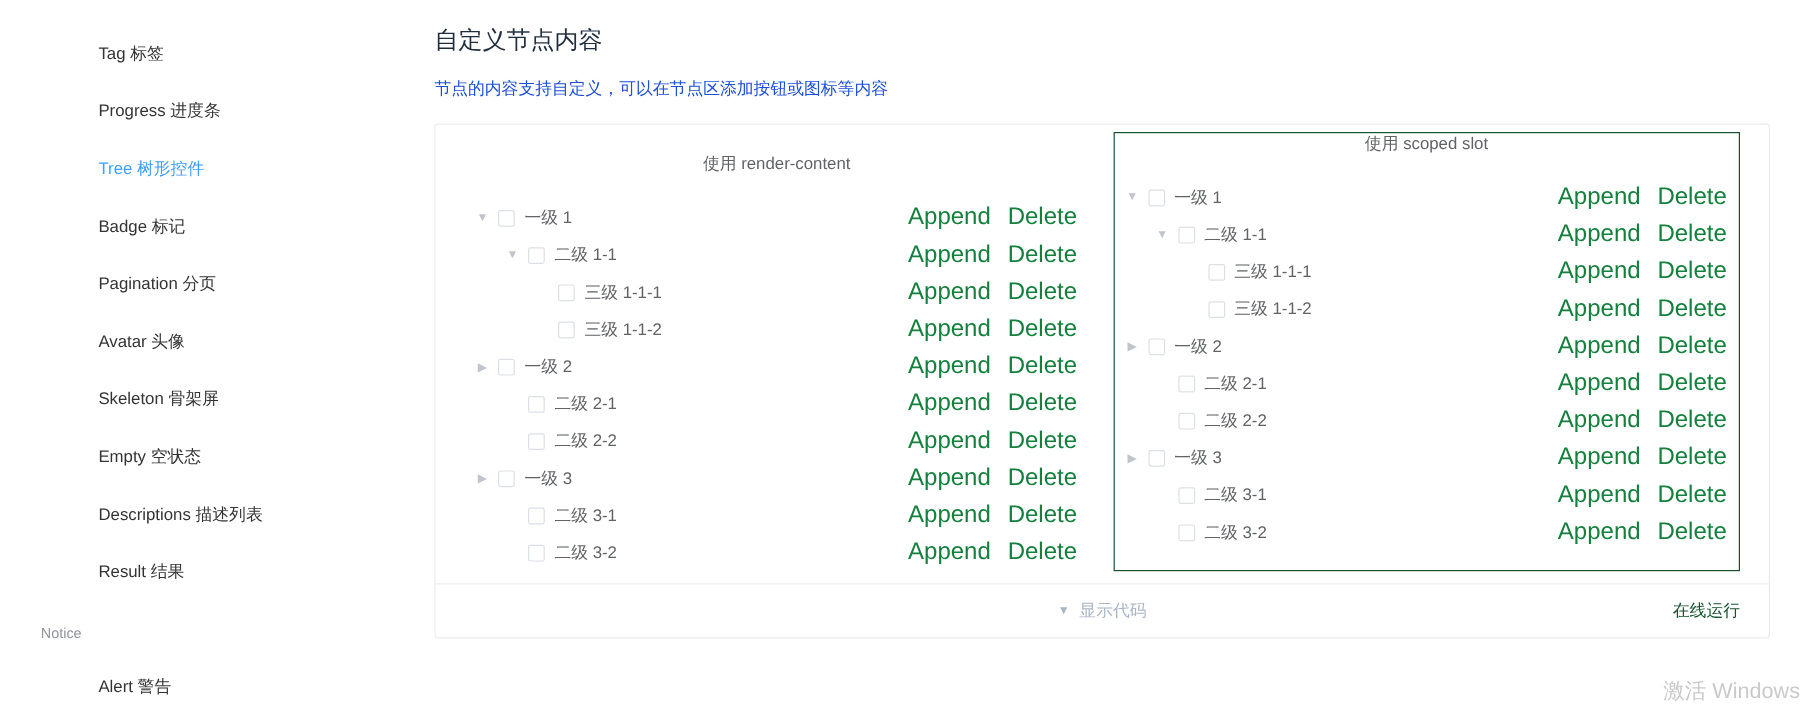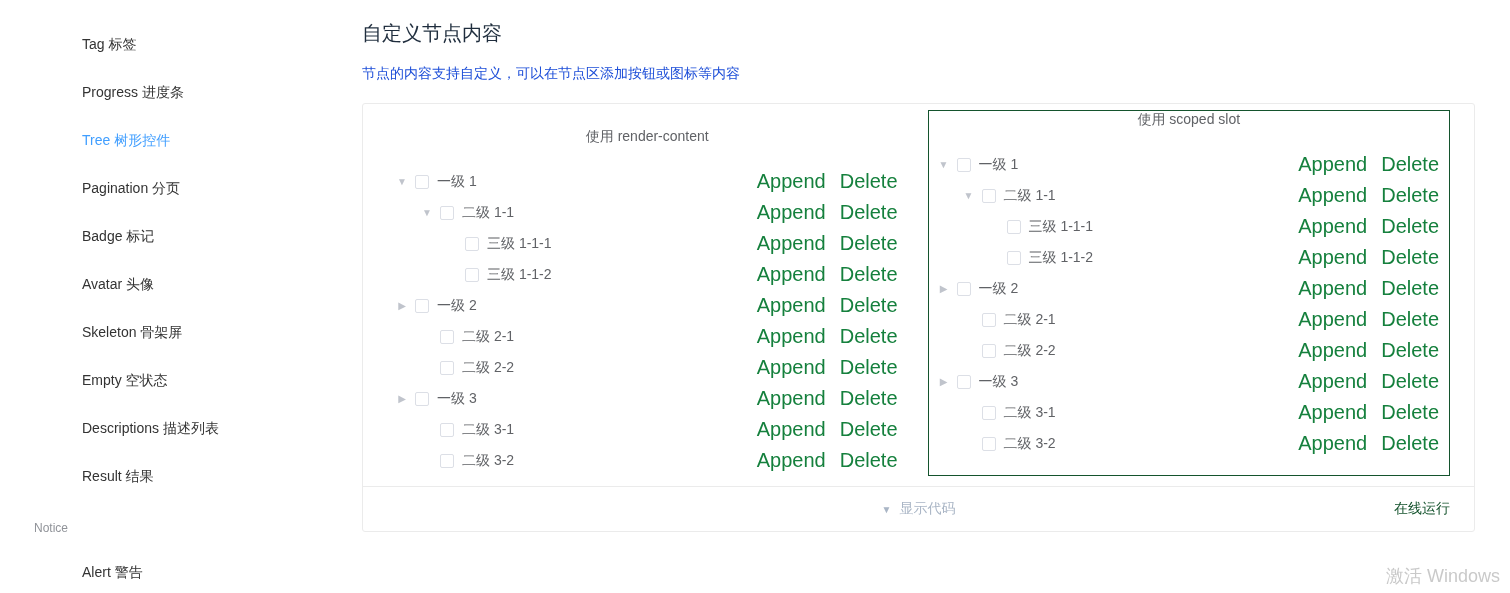--- a/index.html
+++ b/index.html
@@ -126,22 +126,22 @@
   }
 </style>
 </head>
 <body>
 
 <div class="page">
   <div class="sidebar">
       <div class="sidebar-item">Tag 标签</div>
       <div class="sidebar-item">Progress 进度条</div>
       <div class="sidebar-item active">Tree 树形控件</div>
+      <div class="sidebar-item">Badge 标记</div>
       <div class="sidebar-item">Pagination 分页</div>
-      <div class="sidebar-item">Badge 标记</div>
       <div class="sidebar-item">Avatar 头像</div>
       <div class="sidebar-item">Skeleton 骨架屏</div>
       <div class="sidebar-item">Empty 空状态</div>
       <div class="sidebar-item">Descriptions 描述列表</div>
       <div class="sidebar-item">Result 结果</div>
       <div class="sidebar-group">Notice</div>
       <div class="sidebar-item">Alert 警告</div>
     </div>
   <div class="main">
     <h2 class="section-title">自定义节点内容</h2>

